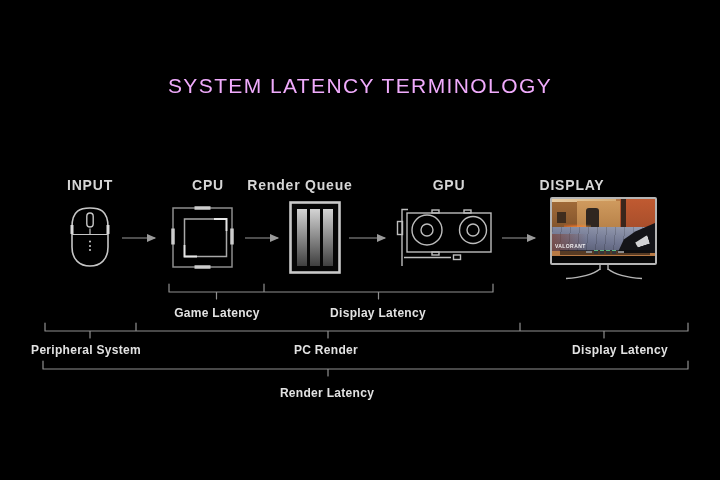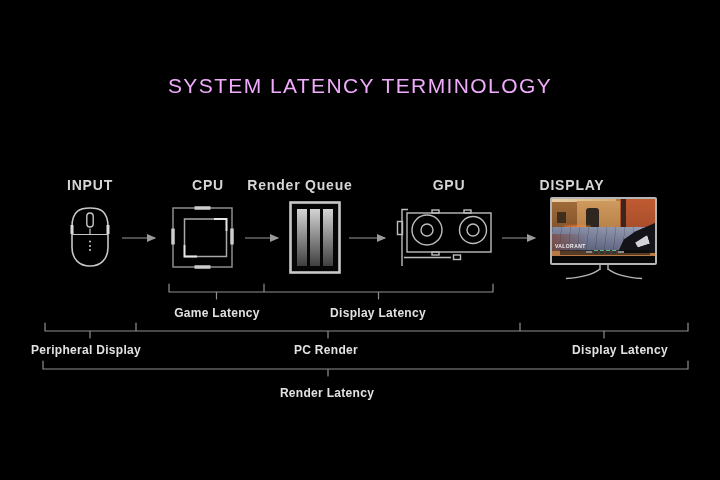--- a/index.html
+++ b/index.html
@@ -180,18 +180,18 @@
       </div>
     </div>
     <svg width="112" height="92" viewBox="0 0 112 92" style="position:absolute;left:0;top:0" fill="none" stroke="#b5b5b5" stroke-width="1.4">
       <path d="M52,70 V75 M60,70 V75"></path>
       <path d="M52,74 Q42,82 18,83.5 M60,74 Q70,82 94,83.5"></path>
     </svg>
   </div>
 
   <div class="lat-label" style="left:217px;top:306px">Game Latency</div>
   <div class="lat-label" style="left:378px;top:306px">Display Latency</div>
-  <div class="lat-label" style="left:86px;top:343px">Peripheral Display</div>
+  <div class="lat-label" style="left:86px;top:343px">Peripheral System</div>
   <div class="lat-label" style="left:326px;top:343px">PC Render</div>
   <div class="lat-label" style="left:620px;top:343px">Display Latency</div>
   <div class="lat-label" style="left:327px;top:386px">Render Latency</div>
 
 </div>
 
 </body></html>

